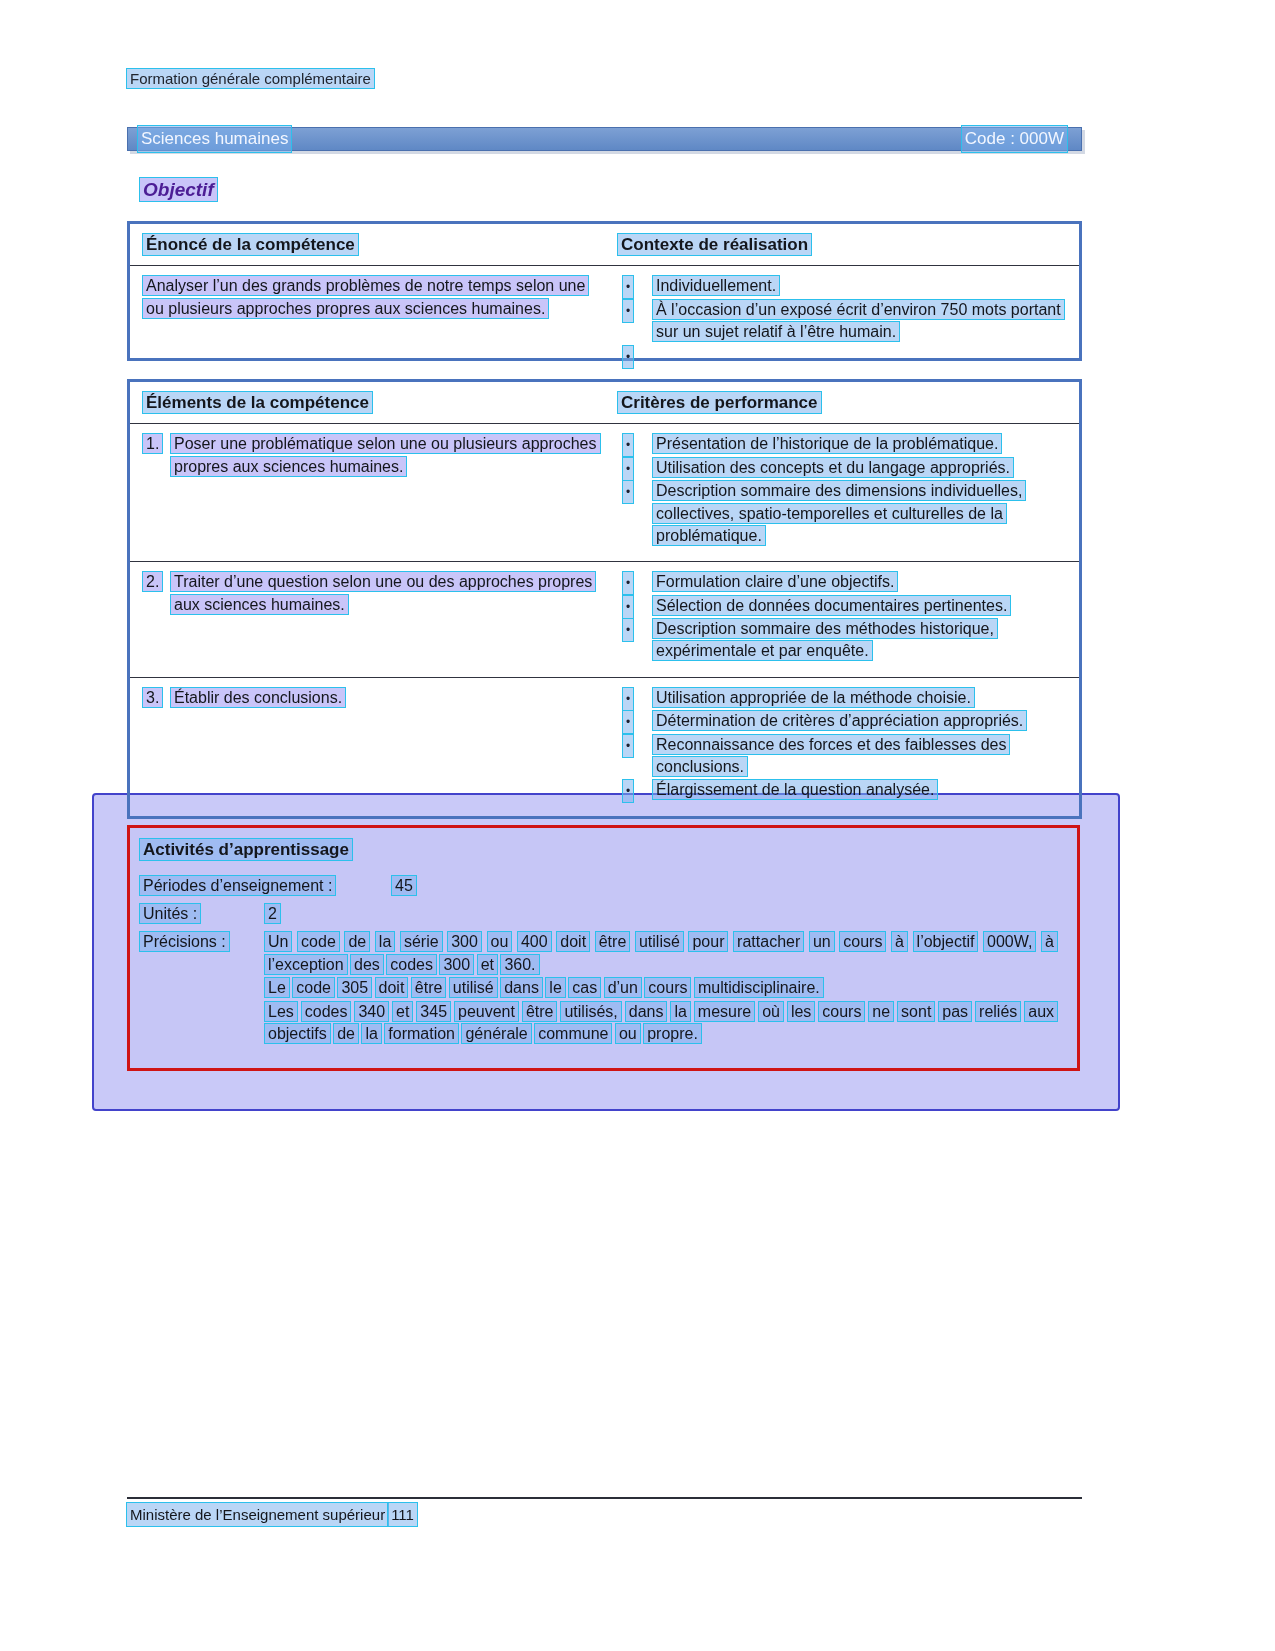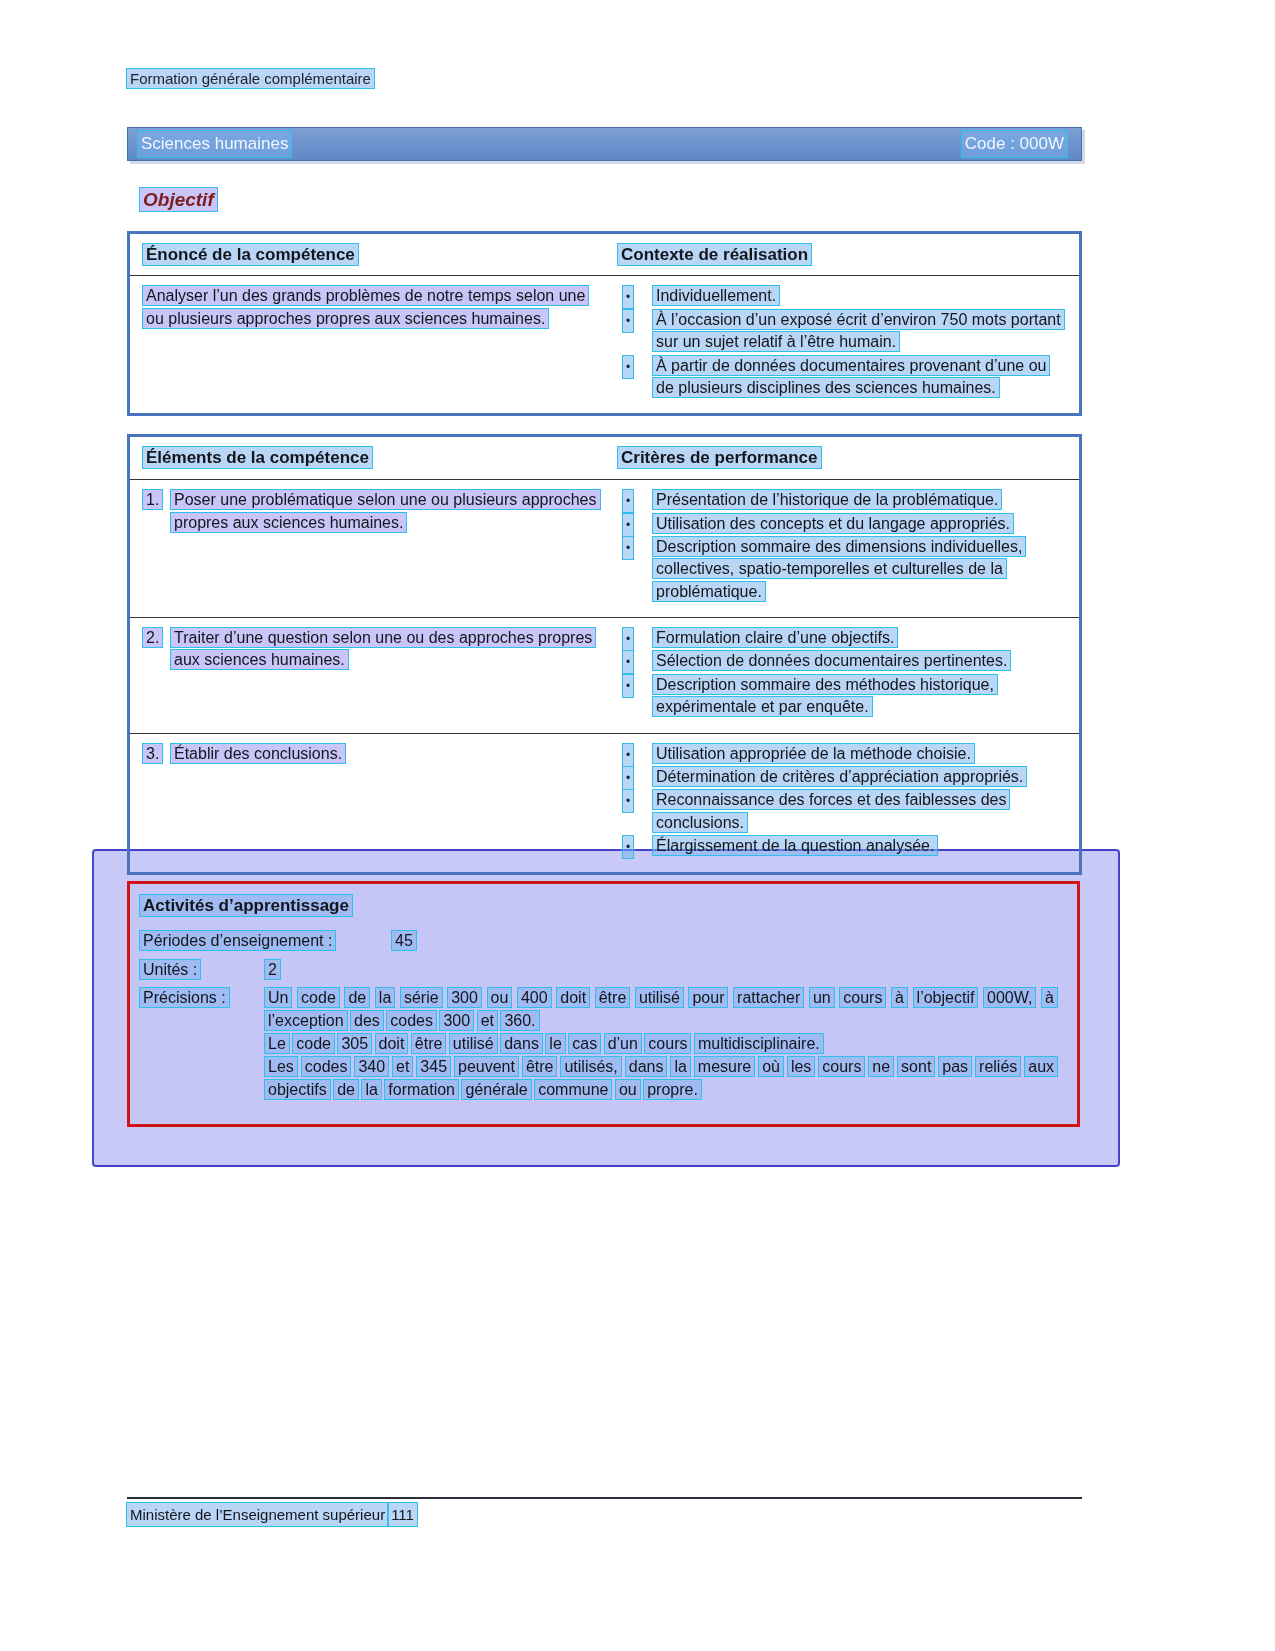--- a/index.html
+++ b/index.html
@@ -27,33 +27,33 @@
     background: rgba(176,170,246,.68);
     box-shadow: 0 0 0 1px #2cc0ec;
     -webkit-box-decoration-break: clone;
     box-decoration-break: clone;
     padding: 1px 3px;
   }
 
   .top-label { margin-top:68px; font-size:15px; color:#20242e; }
 
   .header-bar {
-    margin-top:38px; height:34px;
+    margin-top:38px; height:24px;
     background: linear-gradient(#7da0d4, #5f88c5);
     border: 1px solid #4a70ae;
     display:flex; justify-content:space-between; align-items:center;
     padding: 0 14px 0 10px;
     color:#f2f6ff; font-size:17px;
     box-shadow: 3px 3px 0 rgba(175,185,205,.55);
   }
 
   .col-headings { display:grid; grid-template-columns:488px 1fr; margin-top:26px; }
   .col-headings .hcell-l { padding-left:13px; }
   .col-headings .hcell-r { padding-left:2px; }
-  .col-headings span { font-size:19px; font-weight:bold; font-style:italic; color:#7f1d1d; }
+  .col-headings span { font-size:19px; font-weight:bold; font-style:italic; color:#4c1d95; }
 
   
   .comp-table { border:3px solid #4a73bd; margin-top:17px; background:transparent; }
   .comp-table.tbl2 { margin-top:18px; position:relative; z-index:2; }
   .t-head {
     display:grid; grid-template-columns:488px 1fr;
     padding:9px 0 9px; border-bottom:1px solid #30333f;
     font-weight:bold; font-size:17px;
   }
   .t-head .cl { padding-left:13px; }
@@ -135,21 +135,20 @@
           <div class="bullet">
             <span class="dot hl">•</span>
             <span class="hl">Individuellement.</span>
           </div>
           <div class="bullet">
             <span class="dot hl">•</span>
             <span class="hl">À l’occasion d’un exposé écrit d’environ 750 mots portant sur un sujet relatif à l’être humain.</span>
           </div>
           <div class="bullet">
             <span class="dot hl">•</span>
-            <span class="hl">À partir de données documentaires provenant d’une ou de plusieurs disciplines des sciences humaines.</span>
           </div>
         </div>
       </div>
     </div>
 
     <div class="comp-table tbl2">
       <div class="t-head">
         <div class="cl"><span class="hl">Éléments de la compétence</span></div>
         <div class="cr"><span class="hl">Critères de performance</span></div>
       </div>

